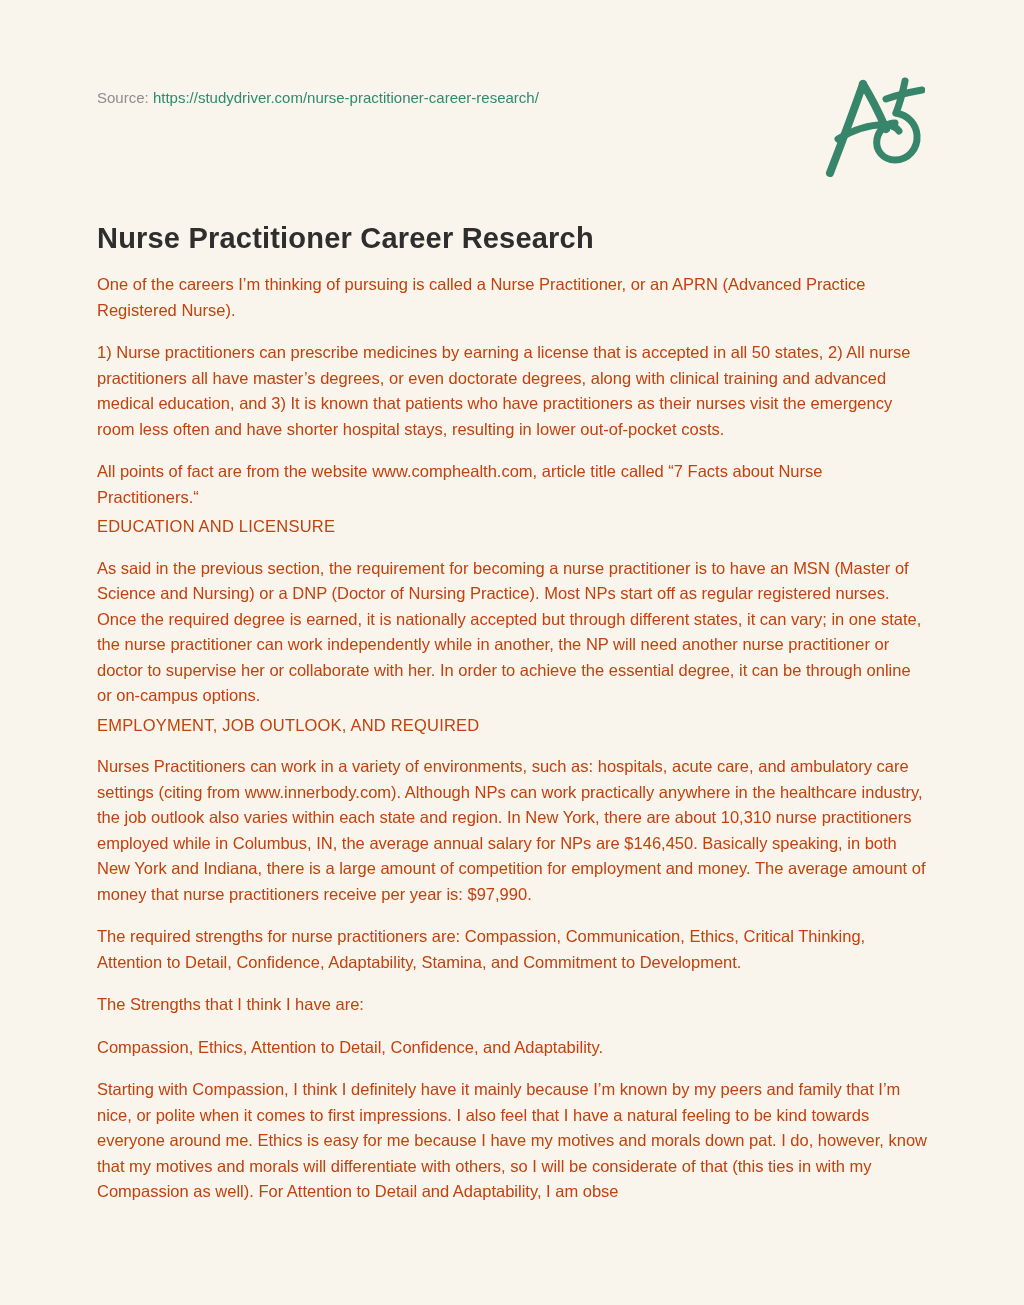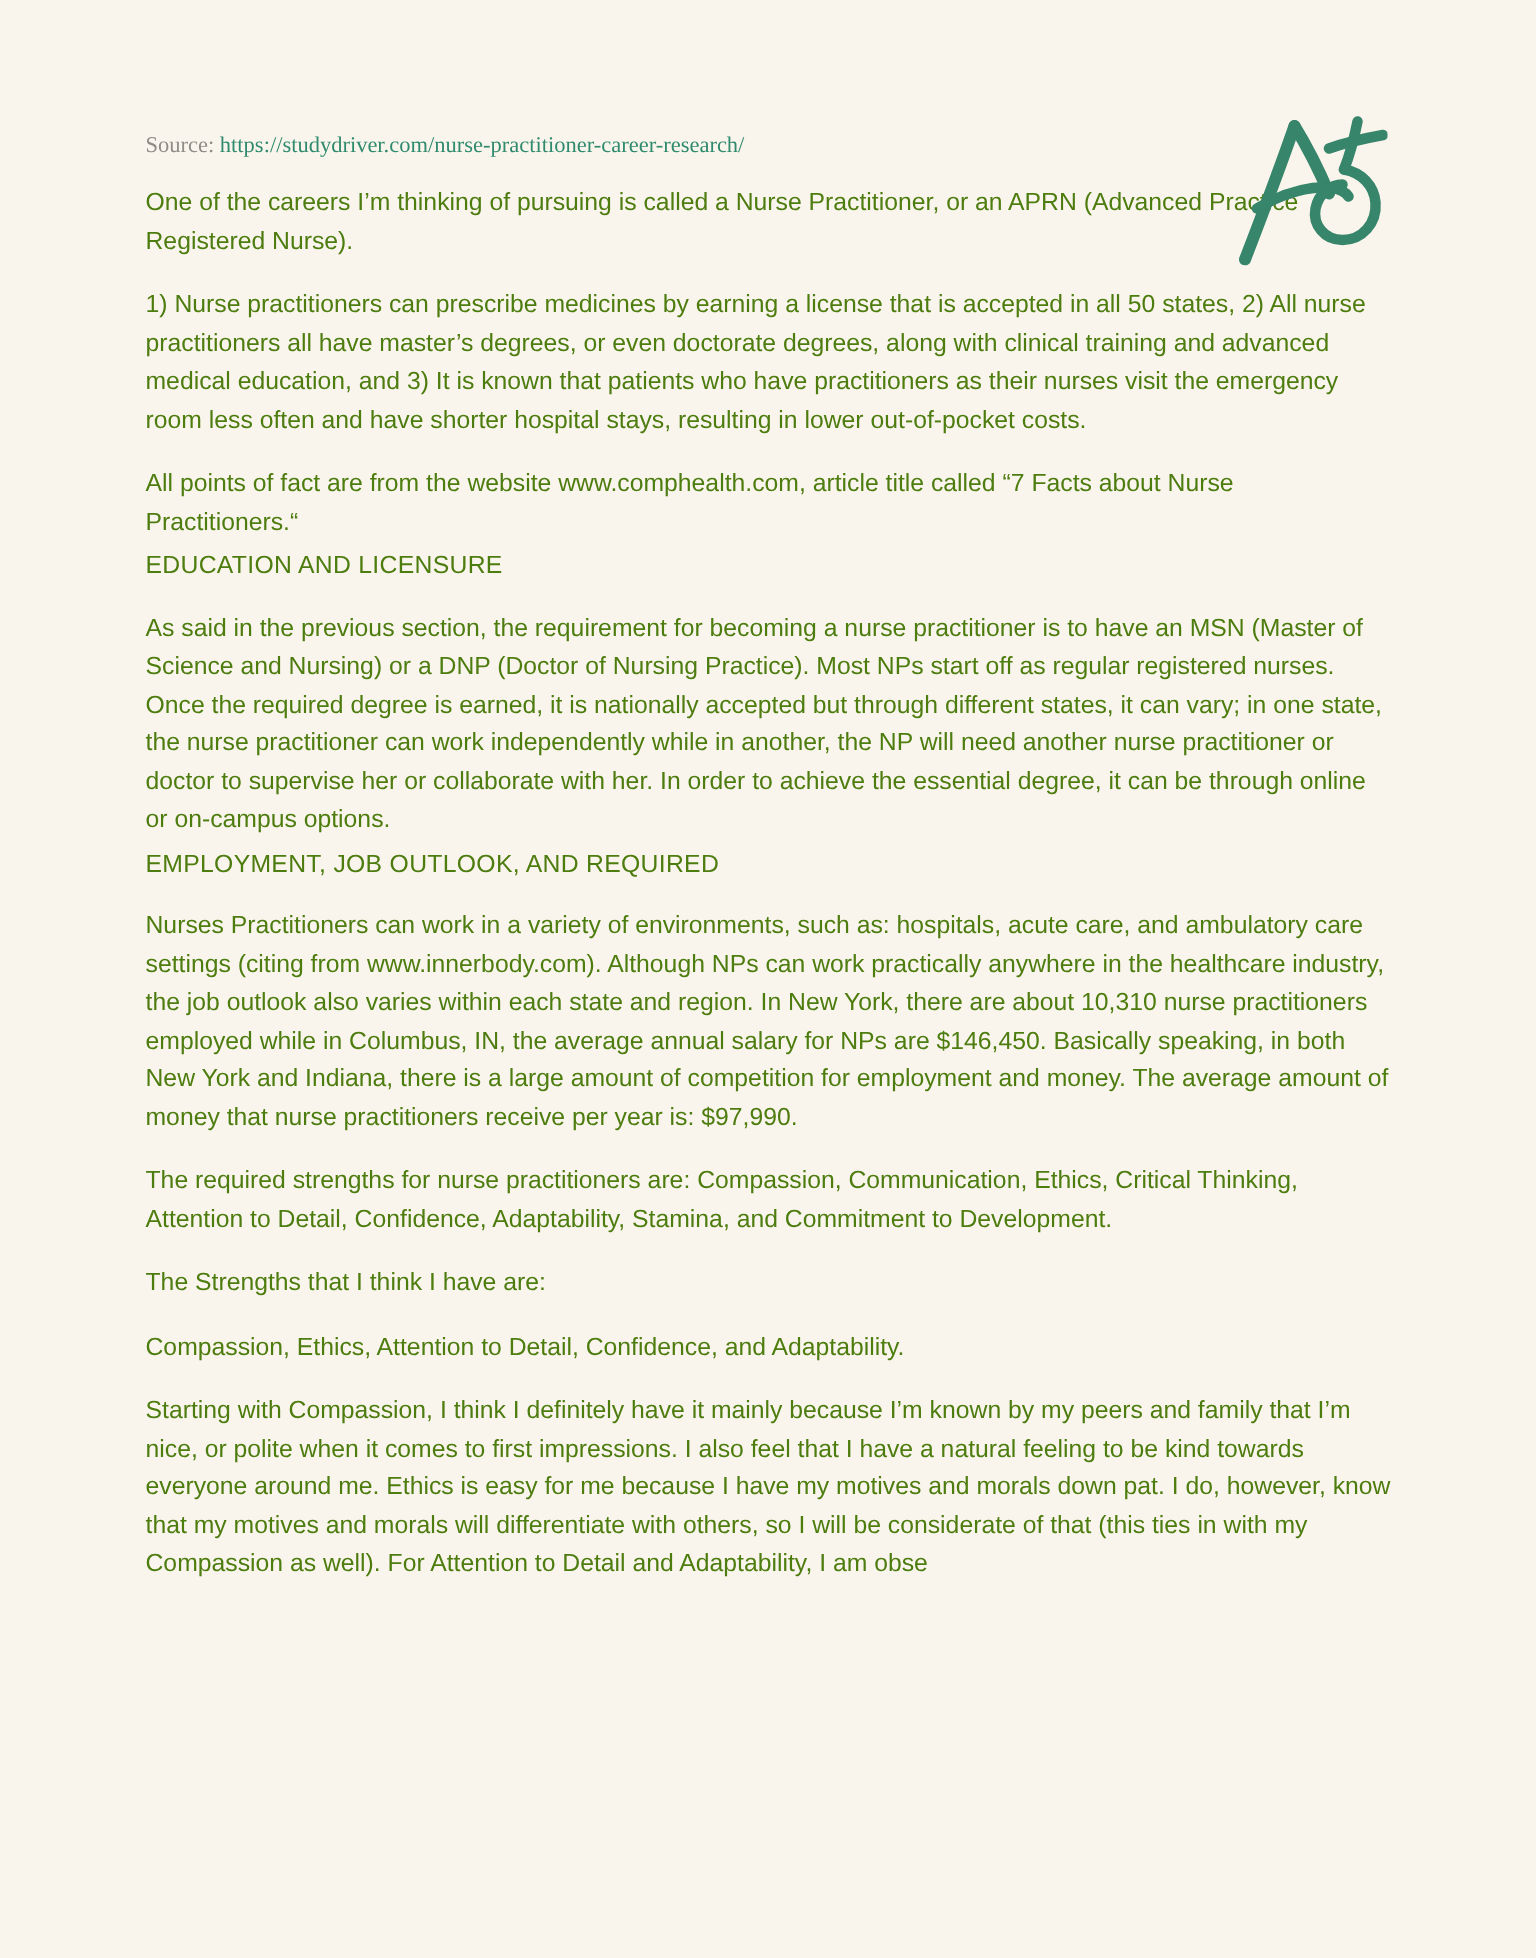--- a/index.html
+++ b/index.html
@@ -19,21 +19,20 @@
   .site-title {
     font-size: 24px;
     font-weight: 700;
     color: #333333;
     letter-spacing: 0.2px;
   }
   .source-line {
     margin-top: 13px;
     font-size: 15px;
     color: #8e8d88;
-    font-family: Liberation Serif, serif;
   }
   .source-line a {
     color: #2f8a6e;
     text-decoration: none;
   }
   .logo {
     position: absolute;
     top: -12px;
     right: 2px;
     width: 100px;
@@ -43,21 +42,21 @@
     margin-top: 116px;
     font-size: 29px;
     font-weight: 700;
     color: #2e2e2e;
     letter-spacing: 0.2px;
   }
   main { margin-top: 9px; }
   .body-text, .section-heading {
     font-size: 16.5px;
     line-height: 25.5px;
-    color: #4d7c0f;
+    color: #c2410c;
     margin-top: 17px;
     max-width: 832px;
   }
   .section-heading {
     font-weight: 400;
     margin-top: 4px;
     margin-bottom: -1px;
     letter-spacing: 0.2px;
   }
 </style>
@@ -76,20 +75,21 @@
         <path stroke-width="8" d="M38 7 C46 20 55 38 61 52"></path>
         <path stroke-width="7" d="M13 62 C30 52 48 47 63 48 C68 49 72 51 74 54"></path>
         <path stroke-width="7" d="M80 4 C78 14 75 26 71 36"></path>
         <path stroke-width="7" d="M61 22 C72 18 86 15 97 13"></path>
         <path stroke-width="7" d="M71 36 C83 38 91 47 92 58 C93 72 83 83 70 83 C58 83 50 73 52 62 C54 52 62 46 70 46"></path>
       </g>
     </svg>
   </header>
 
   <main>
+    <h1 class="article-title">Nurse Practitioner Career Research</h1>
 
     <p class="body-text">One of the careers I’m thinking of pursuing is called a Nurse Practitioner, or an APRN (Advanced Practice Registered Nurse).</p>
     <p class="body-text">1) Nurse practitioners can prescribe medicines by earning a license that is accepted in all 50 states, 2) All nurse practitioners all have master’s degrees, or even doctorate degrees, along with clinical training and advanced medical education, and 3) It is known that patients who have practitioners as their nurses visit the emergency room less often and have shorter hospital stays, resulting in lower out-of-pocket costs.</p>
     <p class="body-text">All points of fact are from the website www.comphealth.com, article title called “7 Facts about Nurse Practitioners.“</p>
     <h2 class="section-heading">EDUCATION AND LICENSURE</h2>
     <p class="body-text">As said in the previous section, the requirement for becoming a nurse practitioner is to have an MSN (Master of Science and Nursing) or a DNP (Doctor of Nursing Practice). Most NPs start off as regular registered nurses. Once the required degree is earned, it is nationally accepted but through different states, it can vary; in one state, the nurse practitioner can work independently while in another, the NP will need another nurse practitioner or doctor to supervise her or collaborate with her. In order to achieve the essential degree, it can be through online or on-campus options.</p>
     <h2 class="section-heading">EMPLOYMENT, JOB OUTLOOK, AND REQUIRED</h2>
     <p class="body-text">Nurses Practitioners can work in a variety of environments, such as: hospitals, acute care, and ambulatory care settings (citing from www.innerbody.com). Although NPs can work practically anywhere in the healthcare industry, the job outlook also varies within each state and region. In New York, there are about 10,310 nurse practitioners employed while in Columbus, IN, the average annual salary for NPs are $146,450. Basically speaking, in both New York and Indiana, there is a large amount of competition for employment and money. The average amount of money that nurse practitioners receive per year is: $97,990.</p>
     <p class="body-text">The required strengths for nurse practitioners are: Compassion, Communication, Ethics, Critical Thinking, Attention to Detail, Confidence, Adaptability, Stamina, and Commitment to Development.</p>
     <p class="body-text">The Strengths that I think I have are:</p>

